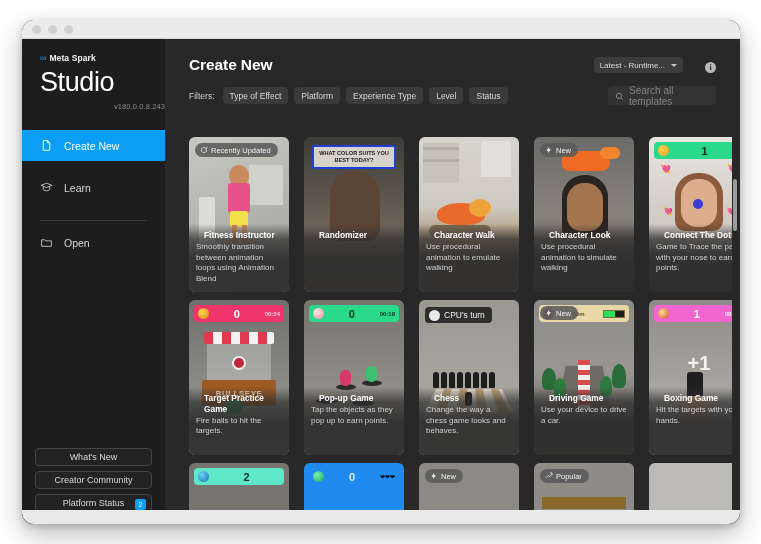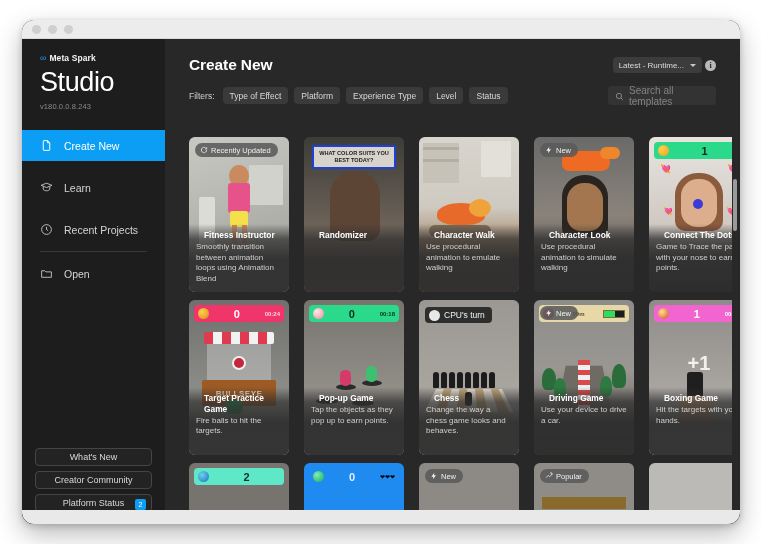--- a/index.html
+++ b/index.html
@@ -54,21 +54,21 @@
   .brand {
     padding: 14px 0 0 18px;
   }
   .brand-row { display: flex; align-items: center; gap: 4px; }
   .brand-logo { color: #1a9cf5; font-size: 9px; letter-spacing: -1px; }
   .brand-name { color: #f2f2f2; font-size: 8.5px; font-weight: bold; letter-spacing: .1px;}
   .studio {
     color: #ffffff; font-size: 27px; font-weight: 400;
     margin-top: 6px; letter-spacing: -.4px; line-height: 1;
   }
-  .version { color: #8b8b8b; font-size: 7.5px; margin-top: 6px; letter-spacing: .1px;}
+  .version { color: #8b8b8b; font-size: 7.5px; margin-top: 6px; letter-spacing: .1px; text-align: right;}
 
   .nav { margin-top: 19px; }
   .nav-item {
     display: flex; align-items: center;
     gap: 11px;
     height: 31px;
     padding-left: 18px;
     color: #d4d4d4;
     font-size: 10.5px;
     cursor: default;
@@ -111,21 +111,21 @@
     flex: 1;
     background: #282828;
     position: relative;
     overflow: hidden;
   }
   .main-head { padding: 17px 24px 0 24px; }
   .head-row { display: flex; align-items: flex-start; justify-content: space-between; }
   .h1 { color: #ffffff; font-size: 15.5px; font-weight: bold; letter-spacing: -.1px;}
   .h2 { color: #ffffff; font-size: 13.5px; font-weight: bold; margin-top: 17px; letter-spacing: -.1px;}
 
-  .runtime-wrap { display: flex; align-items: center; gap: 3px; margin-top: 1px; margin-left: 16px; }
+  .runtime-wrap { display: flex; align-items: flex-end; gap: 22px; margin-top: 1px; margin-left: 16px; }
   .runtime-select {
     background: #3c3c3c;
     border-radius: 4px;
     height: 16px;
     display: flex; align-items: center; gap: 6px;
     padding: 0 6px;
     color: #dcdcdc; font-size: 8px;
     cursor: default;
   }
   .chev { width: 0; height: 0; border-left: 3px solid transparent; border-right: 3px solid transparent; border-top: 3.5px solid #c8c8c8; }
@@ -286,29 +286,20 @@
               <svg viewBox="0 0 24 24" fill="none" stroke="#cfcfcf" stroke-width="1.6">
                   <path d="M2 8l10-4 10 4-10 4z"></path>
                   <path d="M6 10v5c0 1.5 3 3 6 3s6-1.5 6-3v-5"></path>
                 </svg>
             </span>
             <span>Learn</span>
           </div>
 
           <div class="nav-gap"></div>
 
-          <div class="nav-item">
-            <span>
-              <svg viewBox="0 0 24 24" fill="none" stroke="#cfcfcf" stroke-width="1.6">
-                  <circle cx="12" cy="12" r="9"></circle>
-                  <path d="M12 7v5l3 2"></path>
-                </svg>
-            </span>
-            <span>Recent Projects</span>
-          </div>
 
           <div class="nav-sep"></div>
 
           <div class="nav-item">
             <span>
               <svg viewBox="0 0 24 24" fill="none" stroke="#cfcfcf" stroke-width="1.6">
                   <path d="M3 7h6l2 2h10v10H3z"></path>
                 </svg>
             </span>
             <span>Open</span>

